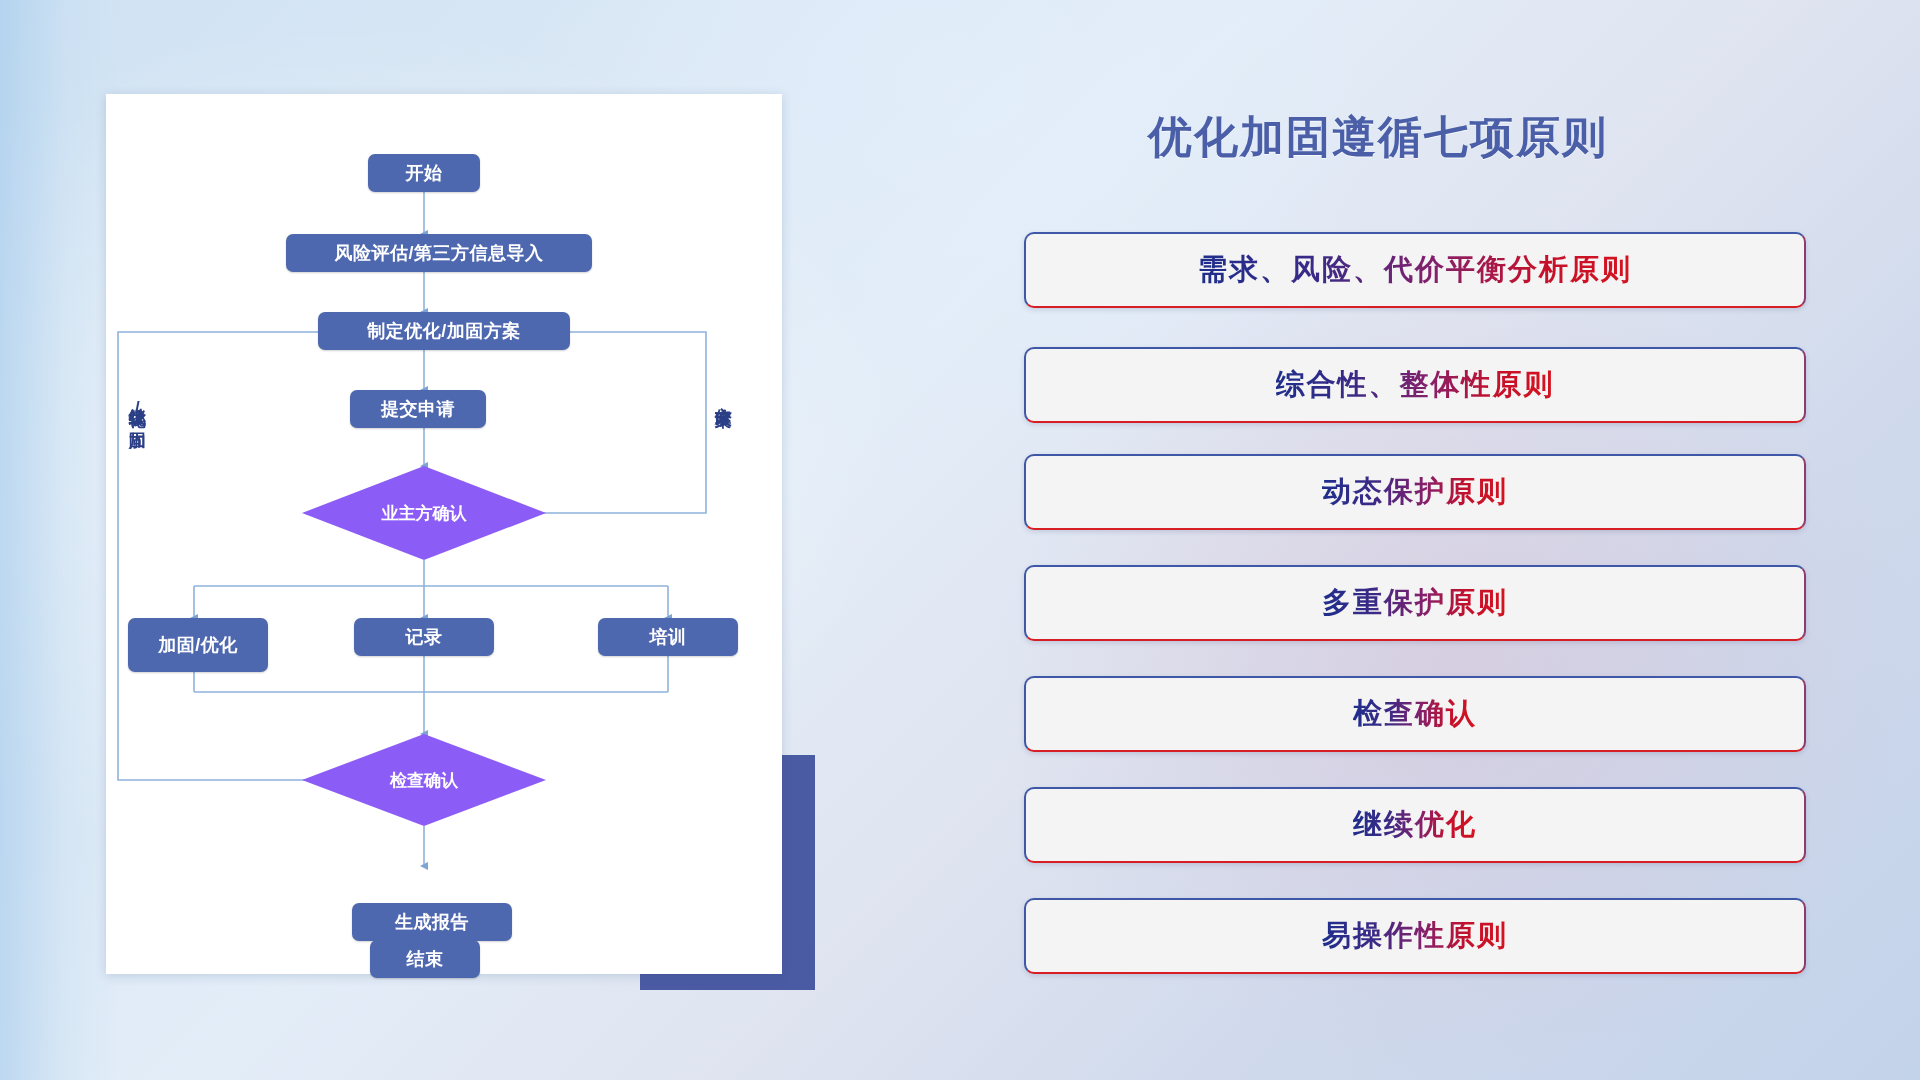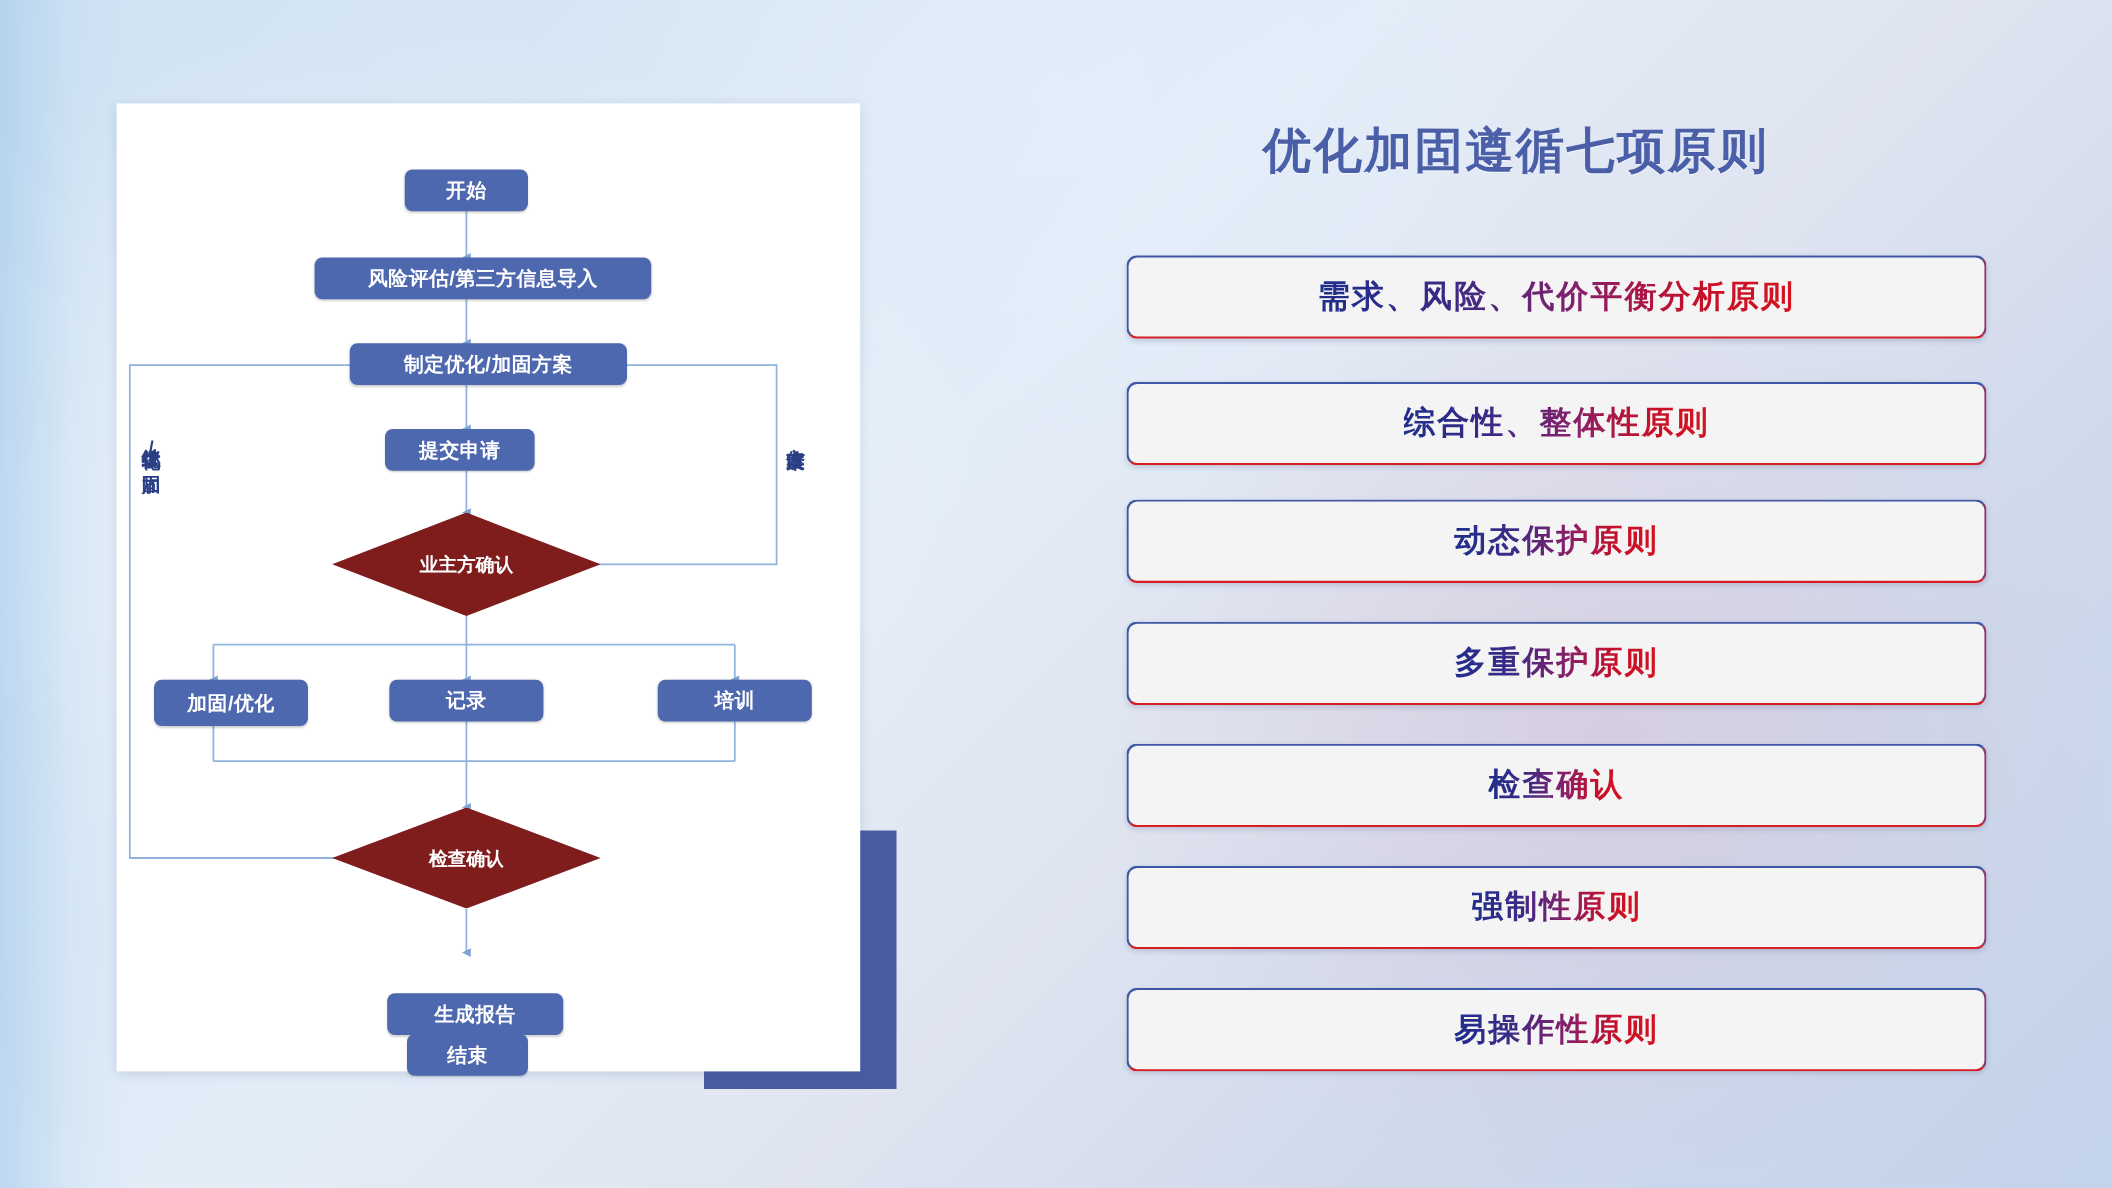--- a/index.html
+++ b/index.html
@@ -53,21 +53,21 @@
     align-items: center;
     justify-content: center;
     font-size: 18px;
     font-weight: bold;
     letter-spacing: .5px;
     white-space: nowrap;
     box-shadow: 0 1px 2px rgba(0,0,0,.18);
   }
   .diamond {
     position: absolute;
-    background: #7f1d1d;
+    background: #8b5cf6;
     color: #ffffff;
     display: flex;
     align-items: center;
     justify-content: center;
     font-size: 17px;
     font-weight: bold;
     clip-path: polygon(50% 0%, 100% 50%, 50% 100%, 0% 50%);
   }
   .vlabel {
     position: absolute;
@@ -181,21 +181,21 @@
     <div class="node" style="left:262px; top:60px; width:112px; height:38px;">开始</div>
 
     <div class="node" style="left:180px; top:140px; width:306px; height:38px;">风险评估/第三方信息导入</div>
 
     <div class="node" style="left:212px; top:218px; width:252px; height:38px;">制定优化/加固方案</div>
 
     <div class="node" style="left:244px; top:296px; width:136px; height:38px;">提交申请</div>
 
     <div class="diamond" style="left:196px; top:372px; width:244px; height:94px;">业主方确认</div>
 
-    <div class="node" style="left:34px; top:524px; width:140px; height:42px;">加固/优化</div>
+    <div class="node" style="left:22px; top:524px; width:140px; height:54px;">加固/优化</div>
 
     <div class="node" style="left:248px; top:524px; width:140px; height:38px;">记录</div>
 
     <div class="node" style="left:492px; top:524px; width:140px; height:38px;">培训</div>
 
     <div class="diamond" style="left:196px; top:640px; width:244px; height:92px;">检查确认</div>
 
     <div class="node" style="left:246px; top:809px; width:160px; height:38px;">生成报告</div>
 
     <div class="node" style="left:264px; top:846px; width:110px; height:38px;">结束</div>
@@ -215,21 +215,21 @@
     <div class="pill" style="top:454px;">
       <span class="pill-text">动态保护原则</span>
     </div>
     <div class="pill" style="top:565px;">
       <span class="pill-text">多重保护原则</span>
     </div>
     <div class="pill" style="top:676px;">
       <span class="pill-text">检查确认</span>
     </div>
     <div class="pill" style="top:787px;">
-      <span class="pill-text">强制性原则</span>
+      <span class="pill-text">继续优化</span>
     </div>
     <div class="pill" style="top:898px;">
       <span class="pill-text">易操作性原则</span>
     </div>
 
   </div>
 
 </div>
 
 </body></html>

